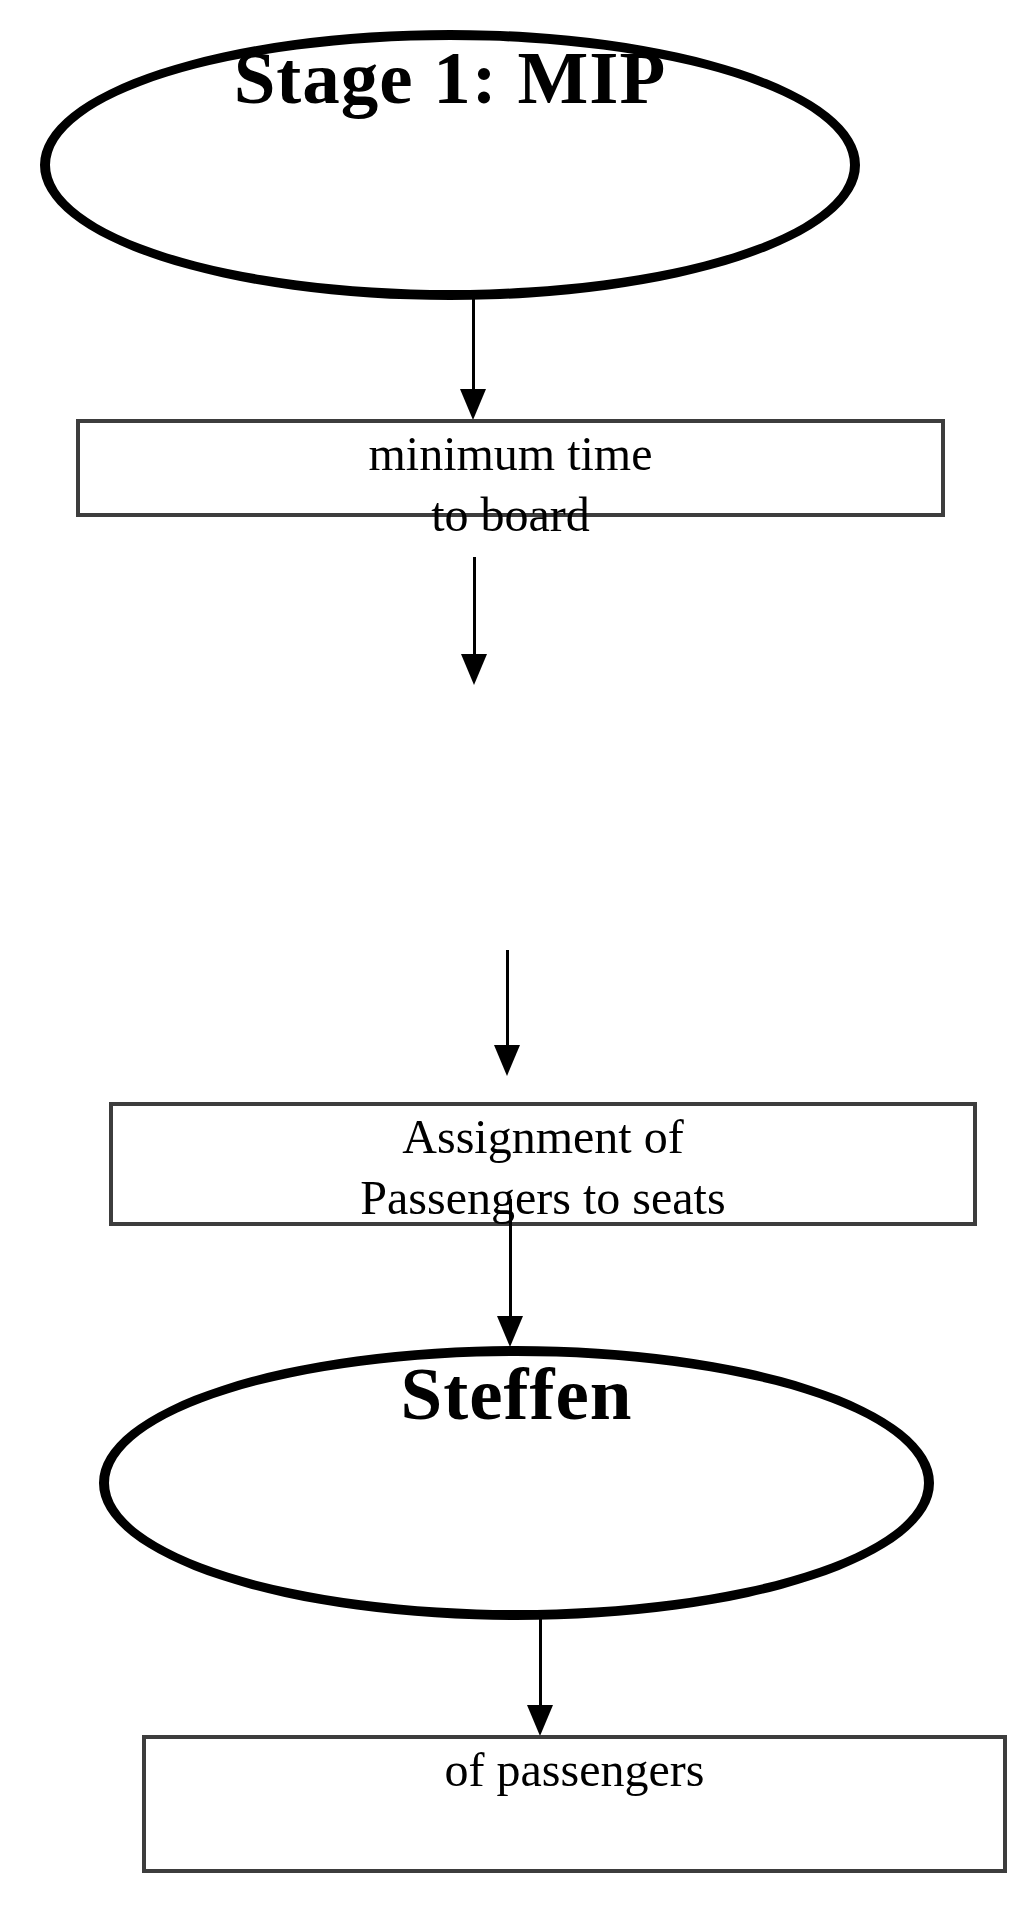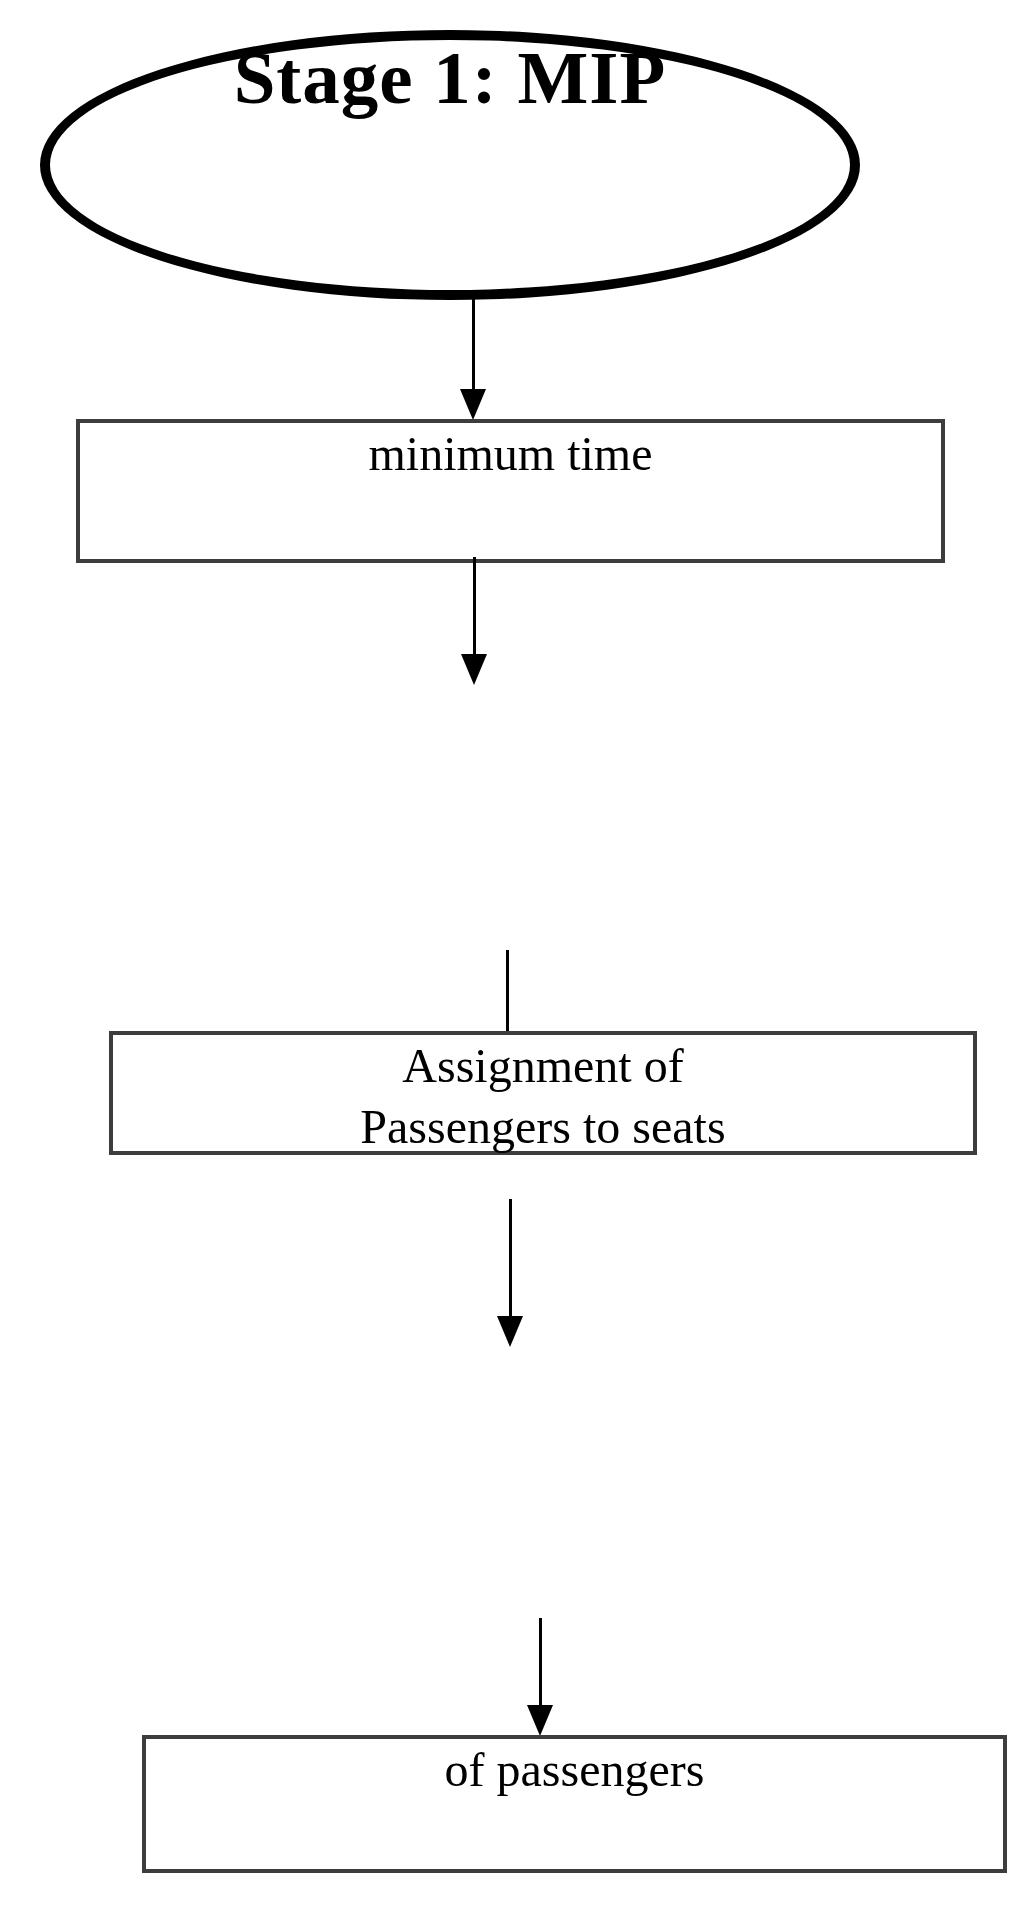--- a/index.html
+++ b/index.html
@@ -34,23 +34,23 @@
     letter-spacing: 1px;
   }
   .rect {
     border: 4px solid #3d3d3d;
     font-size: 48px;
     line-height: 1.28;
   }
   .rect .label { display: block; }
   
   #n0 { left: 40px;  top: 30px;   width: 820px; height: 270px; }
-  #n1 { left: 76px;  top: 419px;  width: 869px; height: 144px; }
+  #n1 { left: 76px;  top: 419px;  width: 869px; height: 98px; }
   #n2 { left: 70px;  top: 685px;  width: 844px; height: 270px; }
-  #n3 { left: 109px; top: 1031px; width: 868px; height: 124px; }
+  #n3 { left: 109px; top: 1102px; width: 868px; height: 124px; }
   #n4 { left: 99px;  top: 1346px; width: 835px; height: 274px; }
   #n5 { left: 142px; top: 1735px; width: 865px; height: 138px; }
   
   .arrow {
     position: absolute;
     width: 26px;
     margin-left: -13px;
     display: flex;
     flex-direction: column;
     align-items: center;
@@ -83,20 +83,21 @@
   </div>
 
   <div id="a0" class="arrow">
     <div class="stem"></div>
     <div class="head"></div>
   </div>
 
   <div id="n1" class="node rect">
     <div>
       <span class="label">minimum time</span>
+      <span class="label">to board</span>
     </div>
   </div>
 
   <div id="a1" class="arrow">
     <div class="stem"></div>
     <div class="head"></div>
   </div>
 
 
   <div id="a2" class="arrow">
@@ -109,20 +110,23 @@
       <span class="label">Assignment of</span>
       <span class="label">Passengers to seats</span>
     </div>
   </div>
 
   <div id="a3" class="arrow">
     <div class="stem"></div>
     <div class="head"></div>
   </div>
 
+  <div id="n4" class="node ellipse">
+    <span class="label">Steffen</span>
+  </div>
 
   <div id="a4" class="arrow">
     <div class="stem"></div>
     <div class="head"></div>
   </div>
 
   <div id="n5" class="node rect">
     <div>
       <span class="label">of passengers</span>
     </div>

